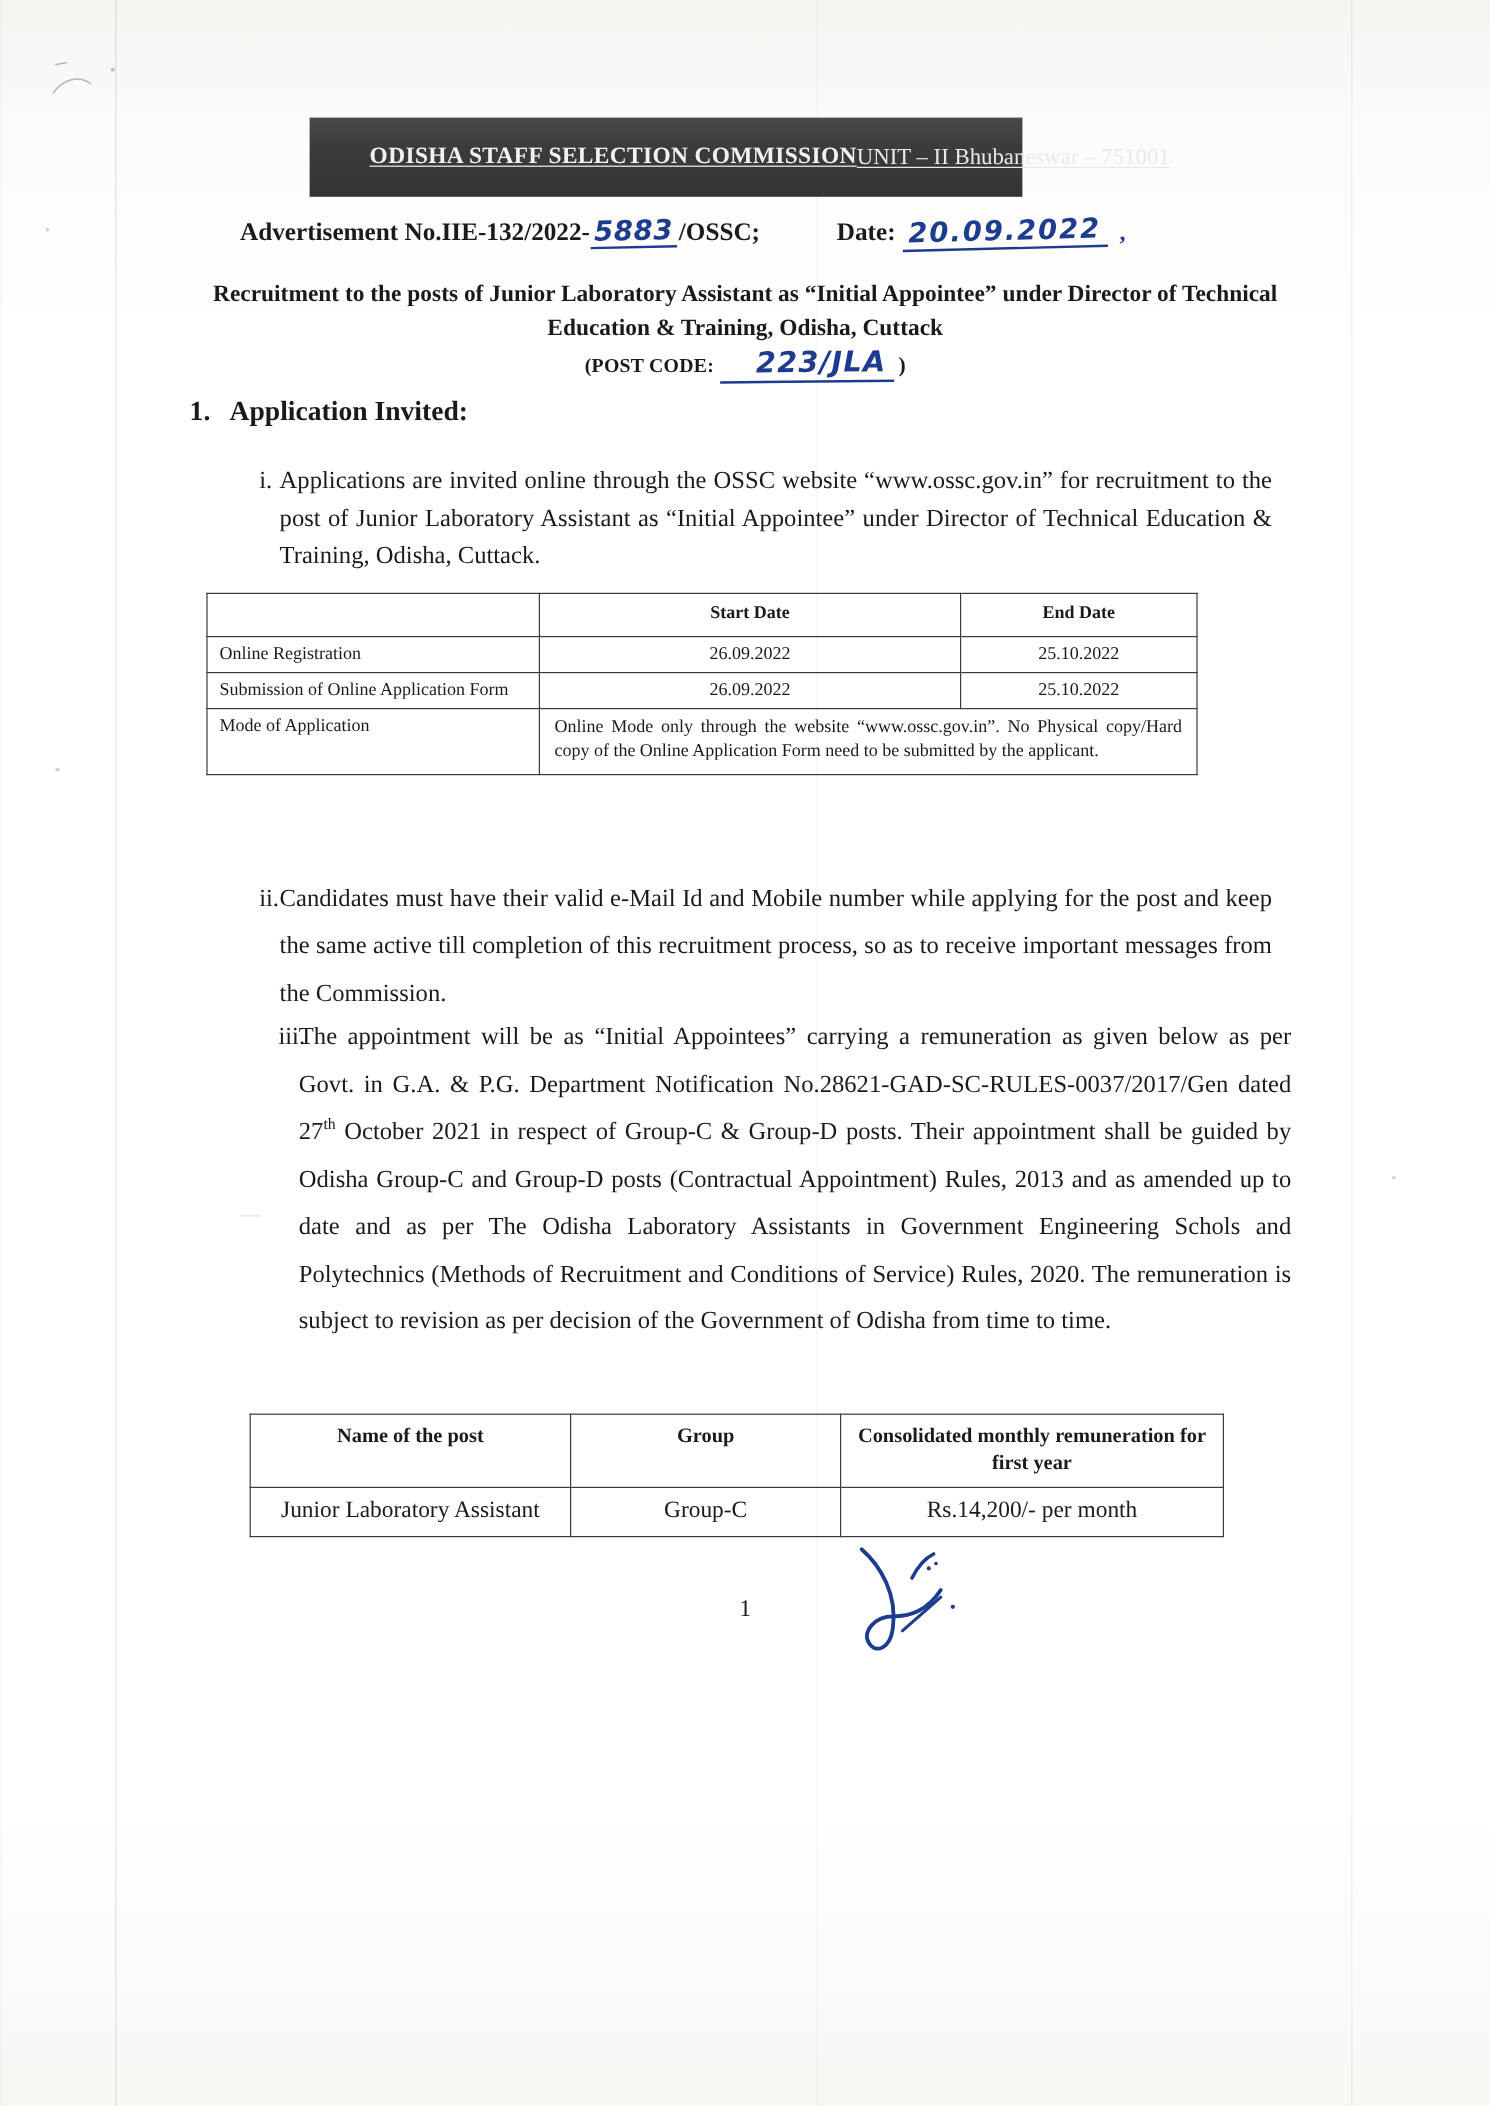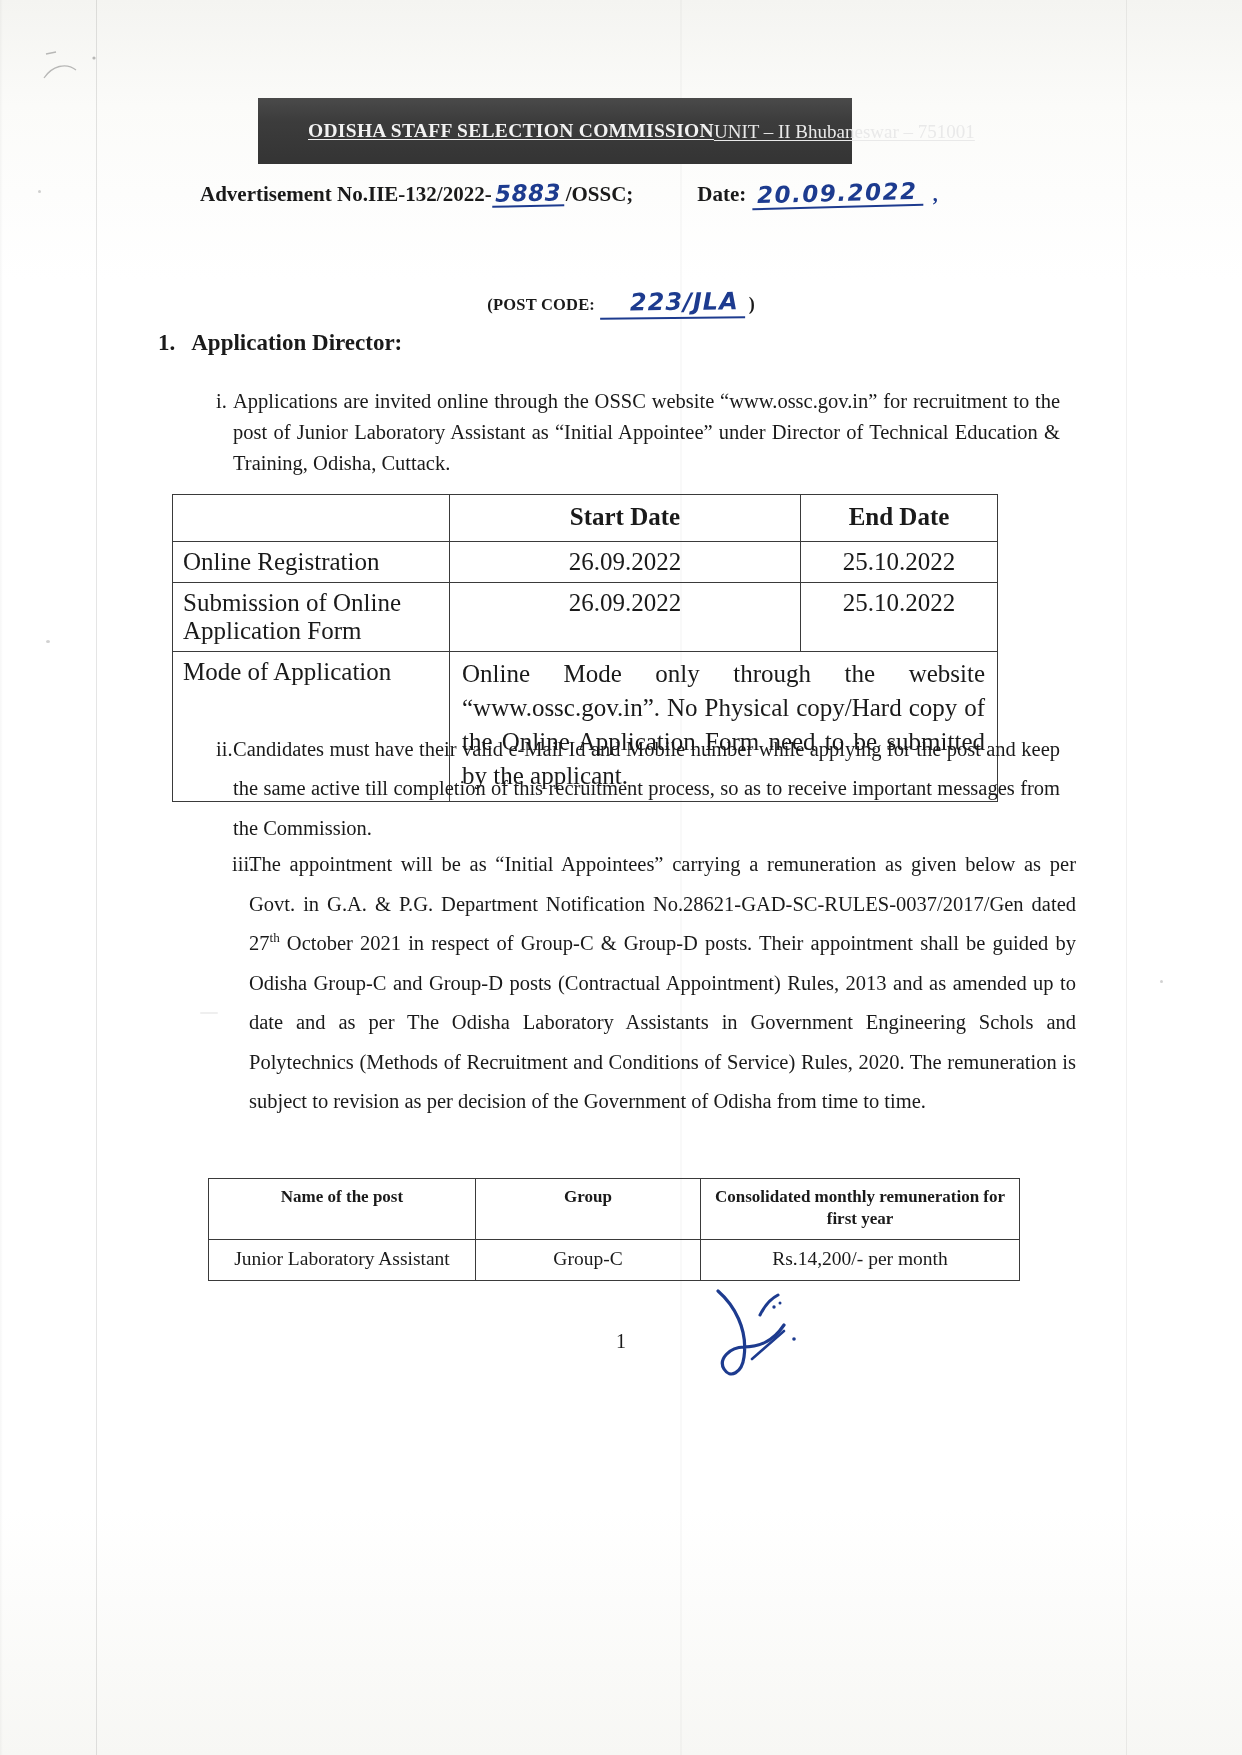--- a/index.html
+++ b/index.html
@@ -209,21 +209,21 @@
   #item-i  { left: 160px; top: 386px; width: 900px; line-height: 1.52; }
   #item-ii { left: 160px; top: 730px; width: 900px; line-height: 1.92; }
   #item-iii{ left: 176px; top: 845px; width: 900px; line-height: 1.93; }
 
   sup { font-size: .64em; vertical-align: super; }
 
   
   .tbl {
     position: absolute;
     border-collapse: collapse;
-    font-size: 25px;
+    font-size: 15px;
   }
   .tbl td, .tbl th {
     border: 1px solid #3a3a3a;
     padding: 6px 10px;
     vertical-align: top;
     font-weight: normal;
   }
   #table-dates {
     left: 172px; top: 494px;
     width: 826px;
@@ -331,30 +331,34 @@
 
   <div class="adv-line">
     <span class="adv-no">Advertisement No.IIE-132/2022-</span>
     <span class="hand">5883</span>
     <span class="adv-tail">/OSSC;</span>
     <span class="adv-date-label">Date:</span>
     <span class="hand-date">20.09.2022</span>
     <span class="ink-dot">,</span>
   </div>
 
+  <div class="doc-title">
+    <div>Recruitment to the posts of Junior Laboratory Assistant as “Initial Appointee” under Director of Technical</div>
+    <div>Education &amp; Training, Odisha, Cuttack</div>
+  </div>
 
   <div class="postcode-line">
     <span class="smallcaps">(POST CODE:</span>
     <span class="hand-post">223/JLA</span>
     <span>)</span>
   </div>
 
   <div class="section-1">
     <span>1.</span>
-    <span>Application Director:</span>
+    <span>Application Invited:</span>
   </div>
 
   <div class="roman-item" id="item-i">
     <span class="roman-marker">i.</span>
     <span class="roman-body">Applications are invited online through the OSSC website “www.ossc.gov.in” for recruitment to the post of Junior Laboratory Assistant as “Initial Appointee” under Director of Technical Education &amp; Training, Odisha, Cuttack.</span>
   </div>
 
   <table class="tbl" id="table-dates">
     <thead>
       <tr>

